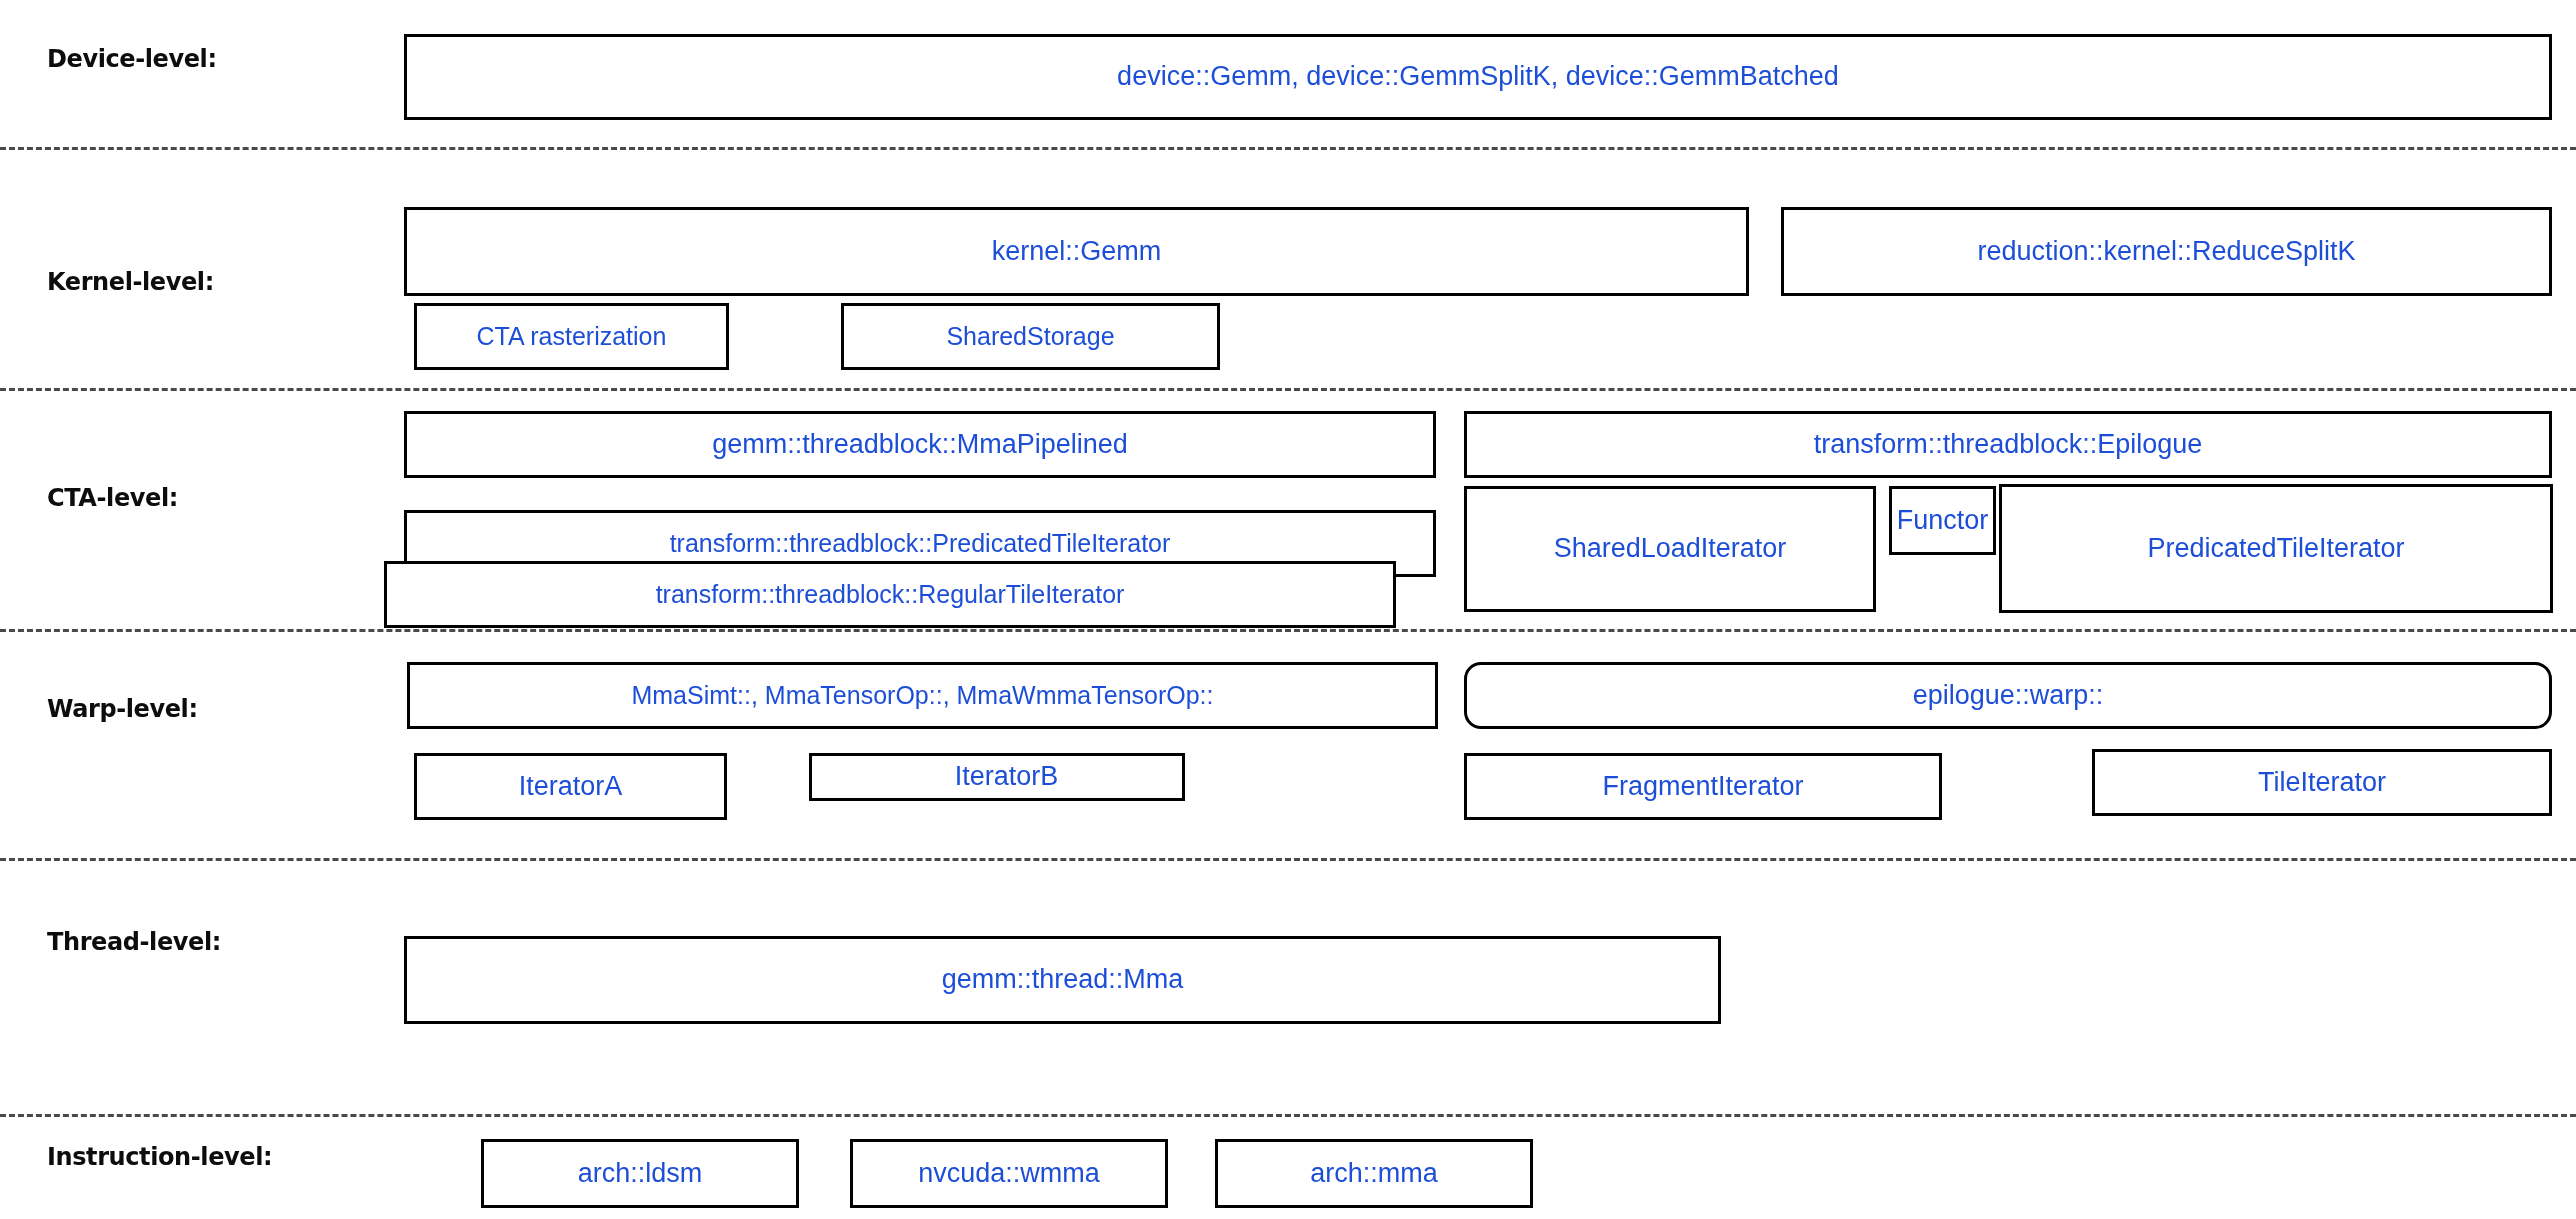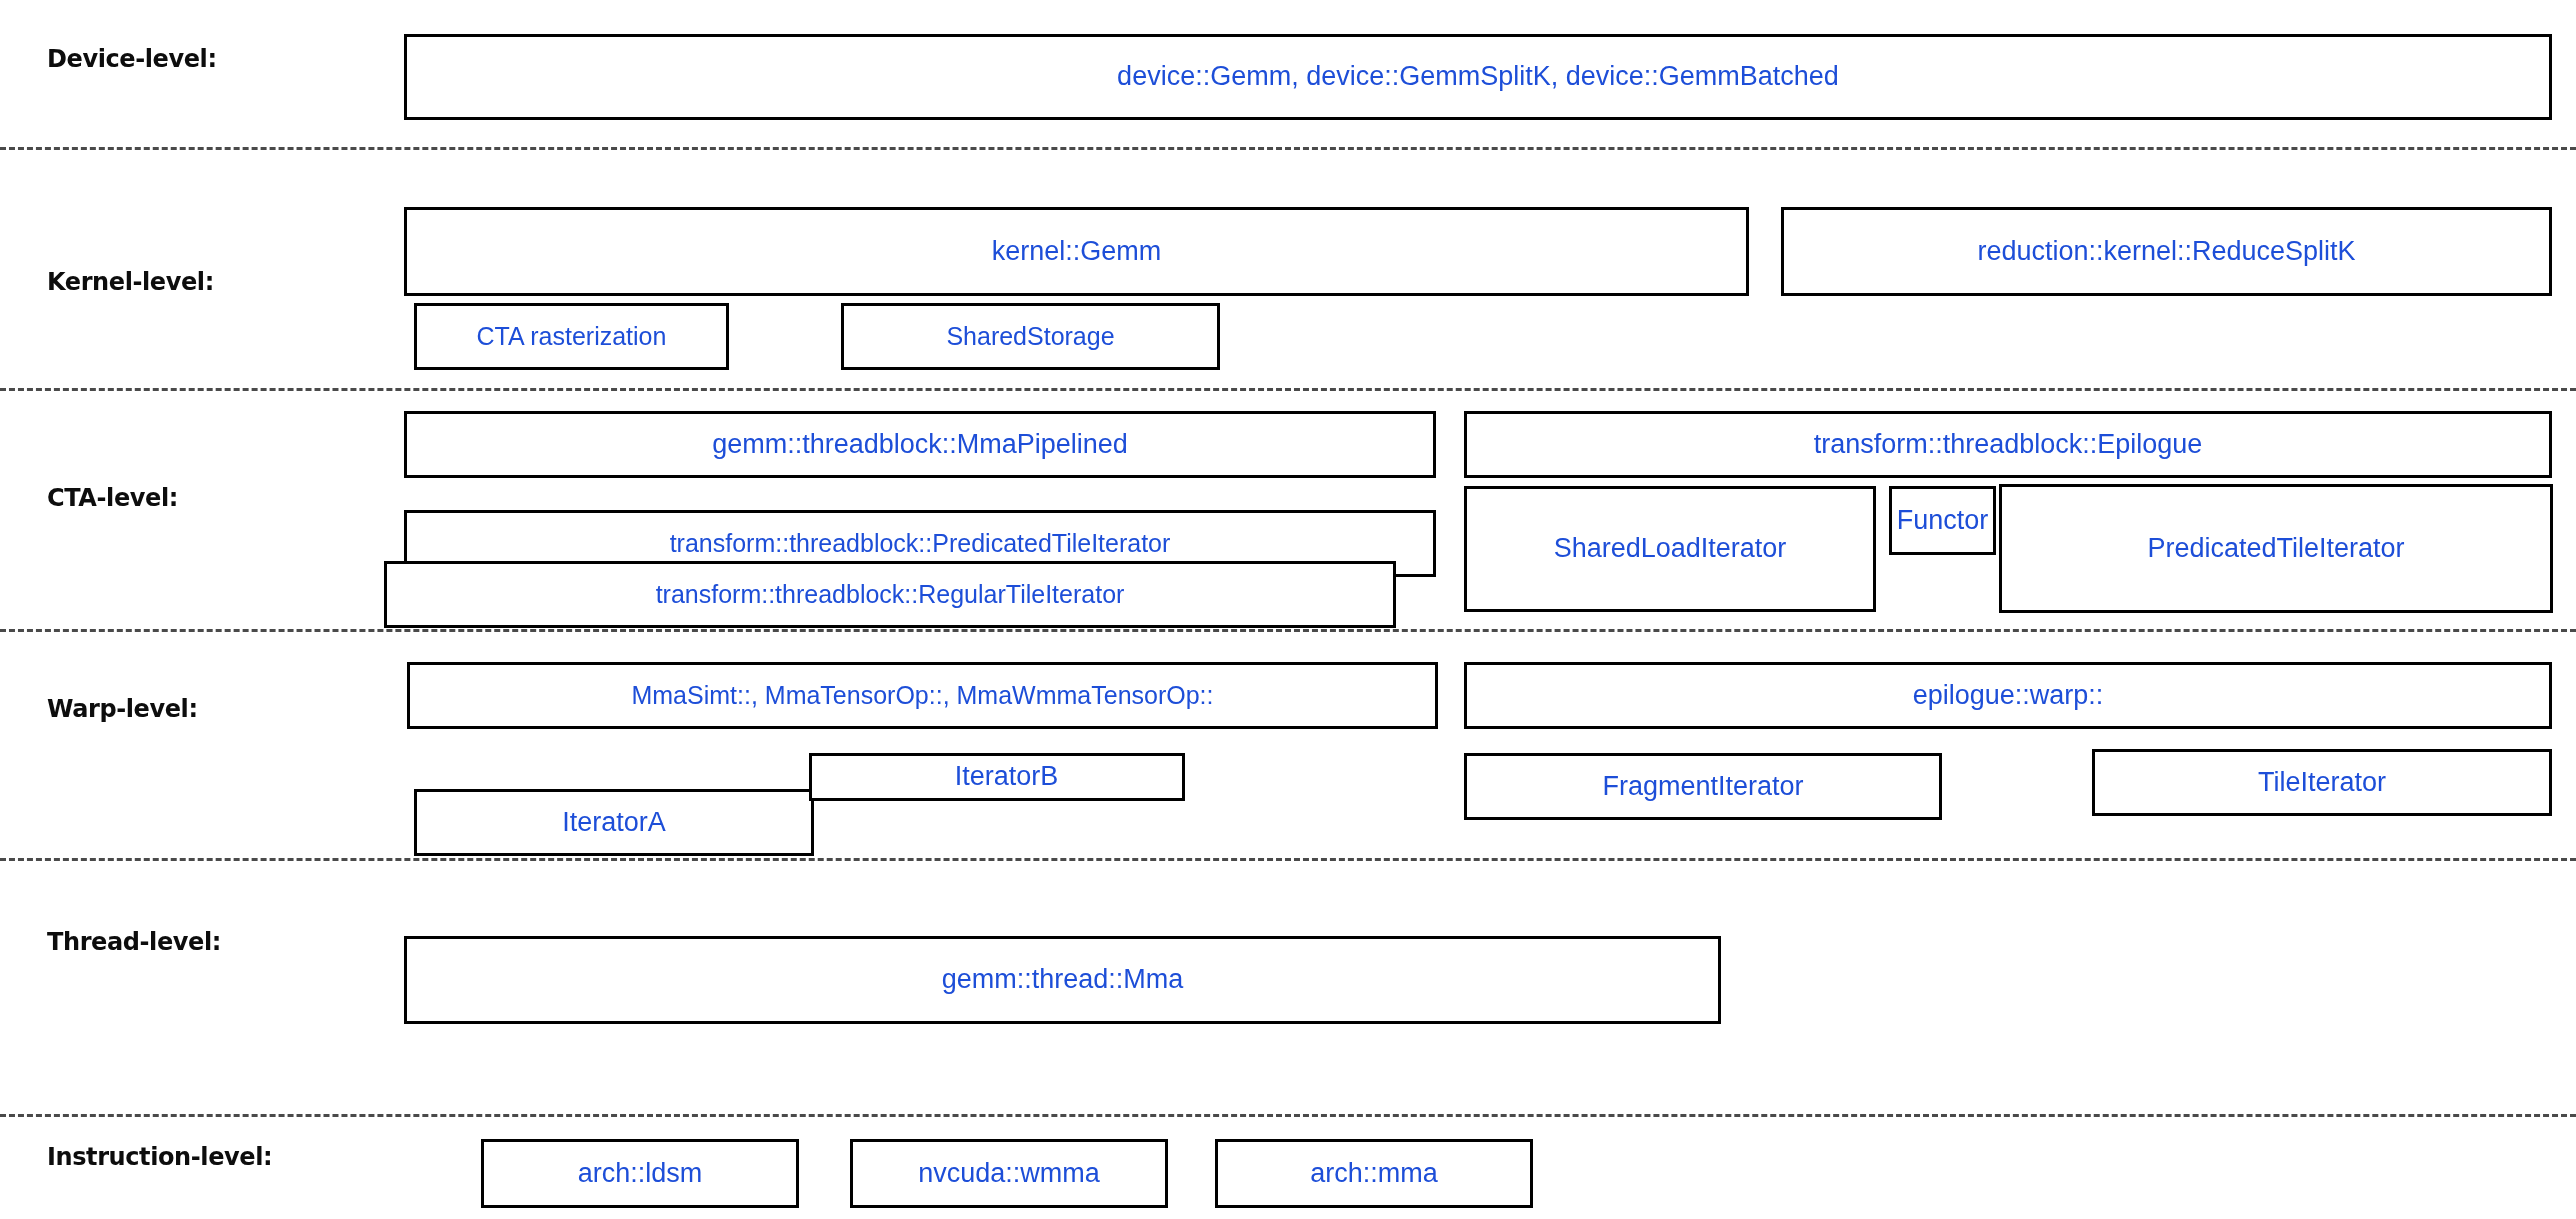--- a/index.html
+++ b/index.html
@@ -115,25 +115,25 @@
   </div>
 
   <div class="divider" style="top:629px;"></div>
 
   <div class="level-label" style="left:47px; top:697px;">Warp-level:</div>
 
   <div class="node small" style="left:407px; top:662px; width:1031px; height:67px;">
     <span>MmaSimt::, MmaTensorOp::, MmaWmmaTensorOp::</span>
   </div>
 
-  <div class="node" style="left:1464px; top:662px; width:1088px; height:67px;">
+  <div class="node" style="left:1464px; top:662px; width:1088px; height:67px;border-radius:17px;">
     <span>epilogue::warp::</span>
   </div>
 
-  <div class="node" style="left:414px; top:789px; width:400px; height:67px;">
+  <div class="node" style="left:414px; top:753px; width:313px; height:67px;">
     <span>IteratorA</span>
   </div>
 
   <div class="node" style="left:809px; top:753px; width:376px; height:48px;padding-left:19px;">
     <span>IteratorB</span>
   </div>
 
   <div class="node" style="left:1464px; top:753px; width:478px; height:67px;">
     <span>FragmentIterator</span>
   </div>

